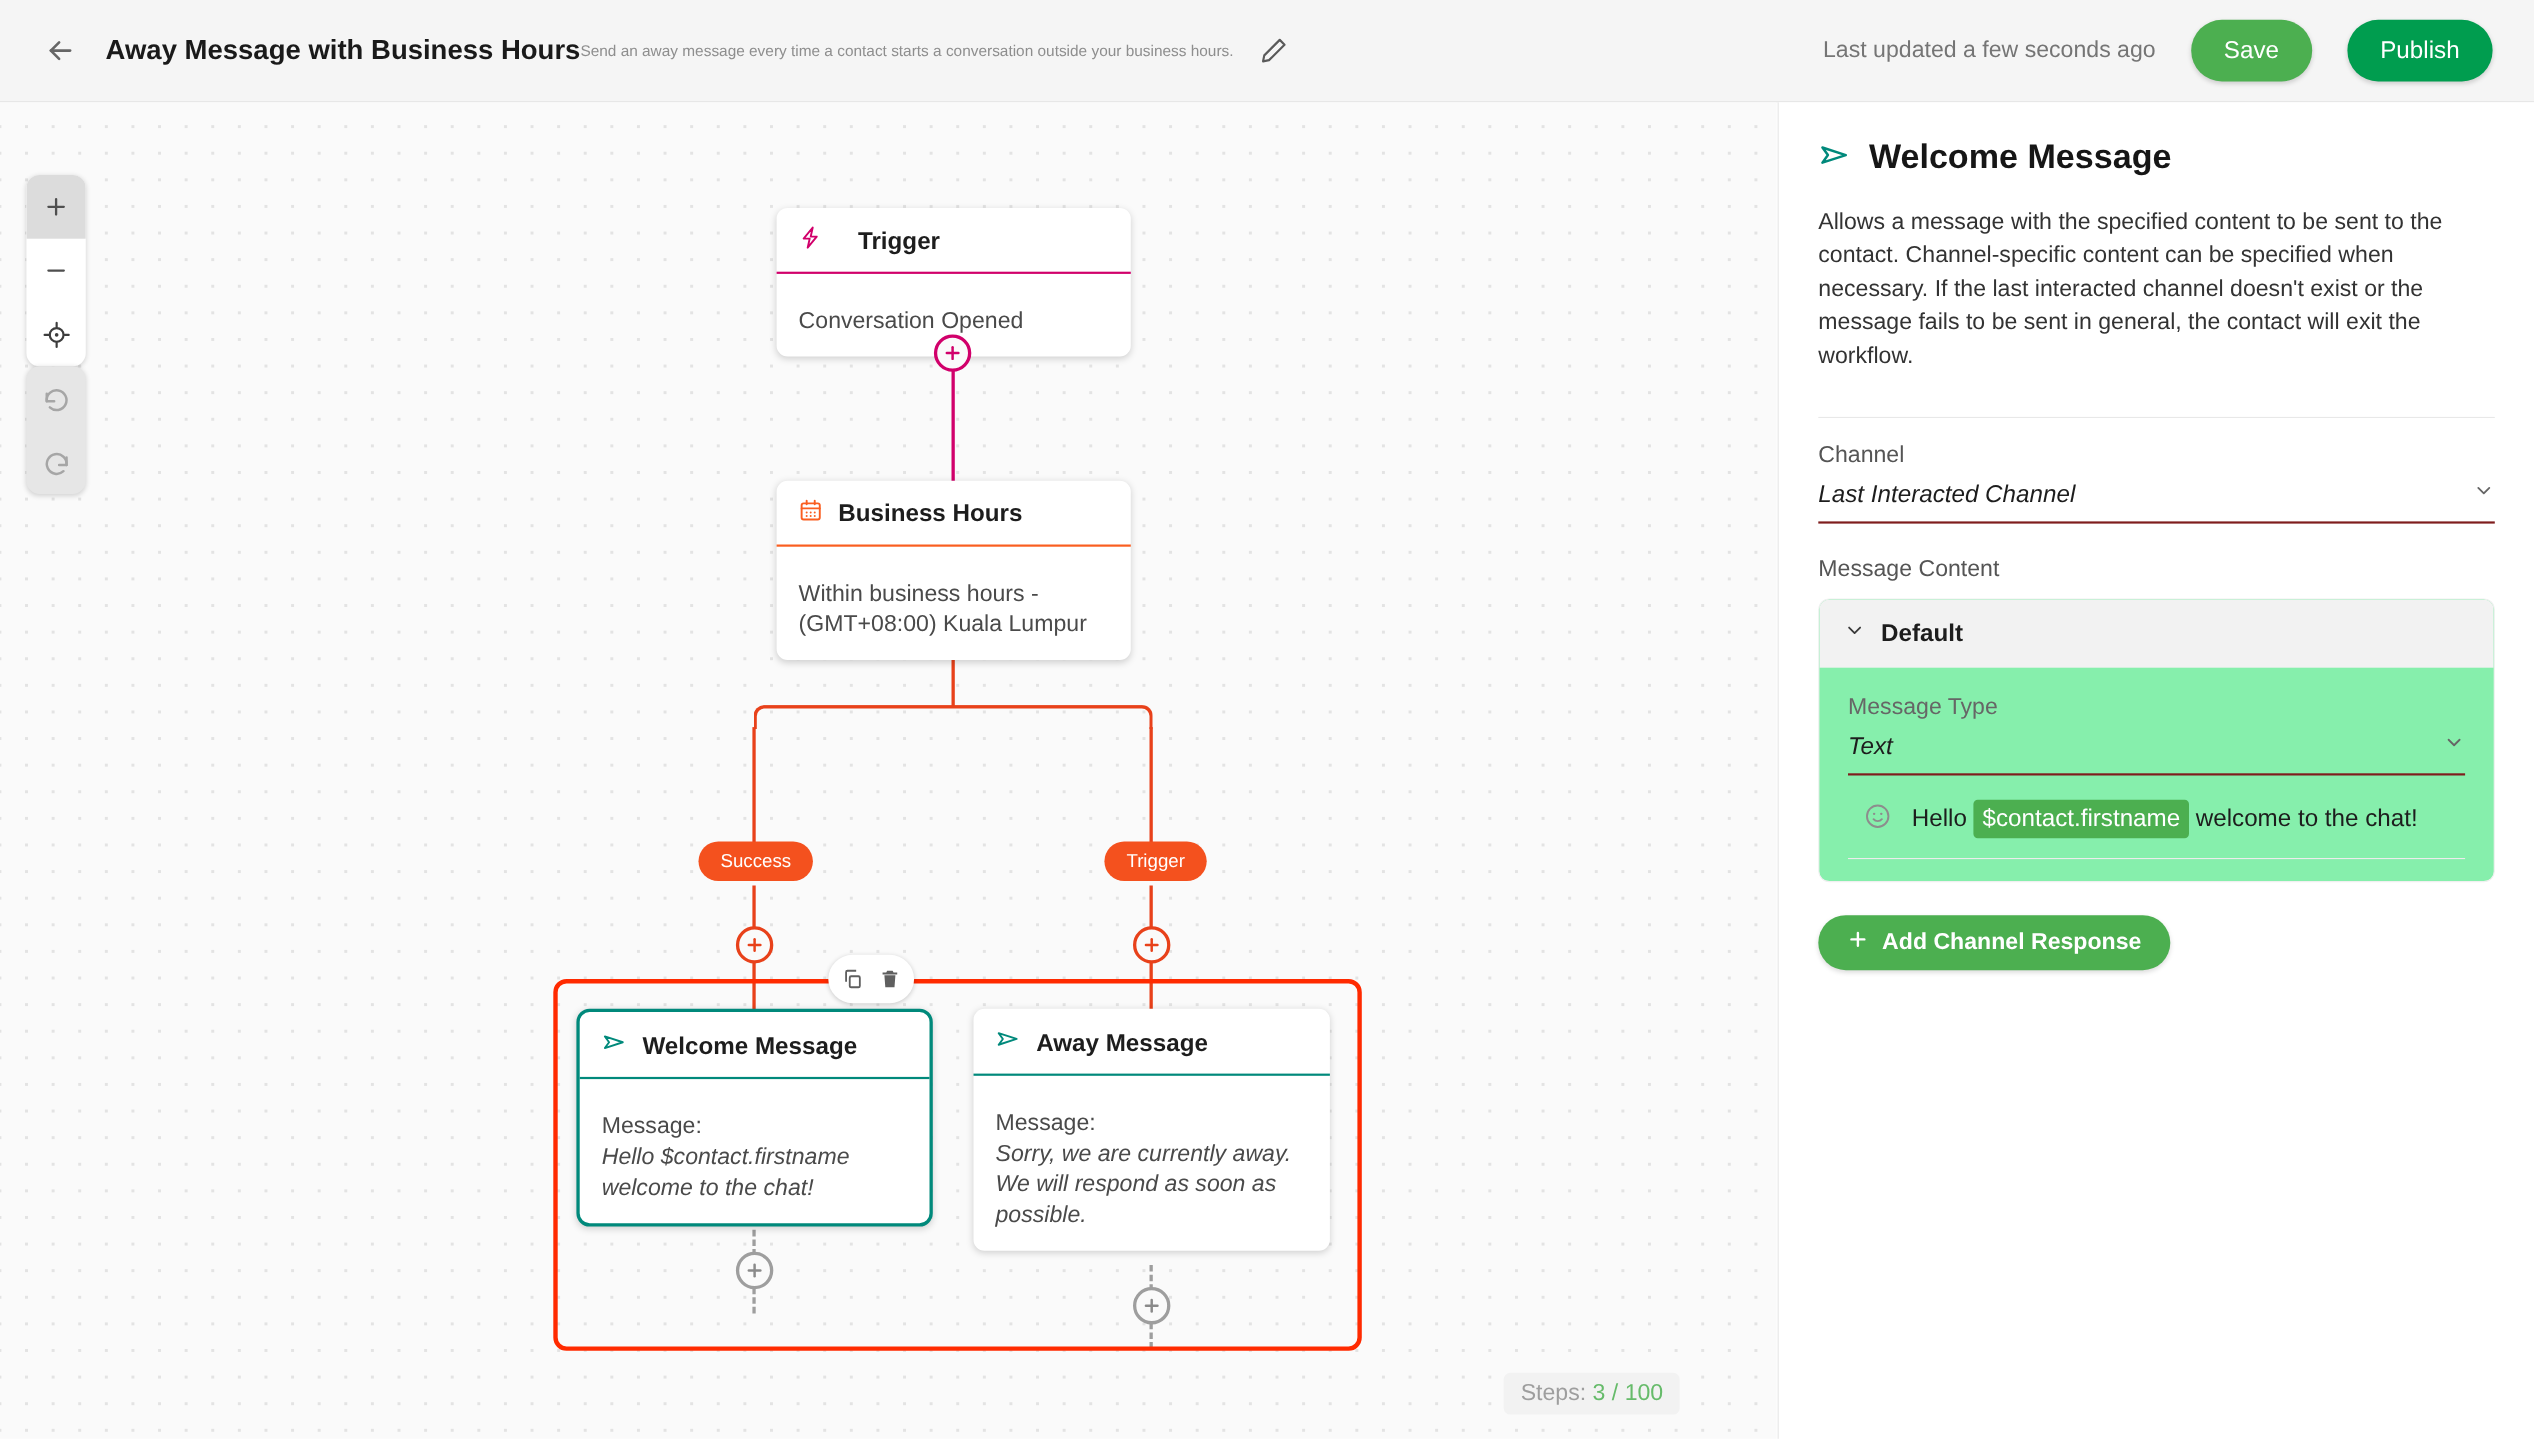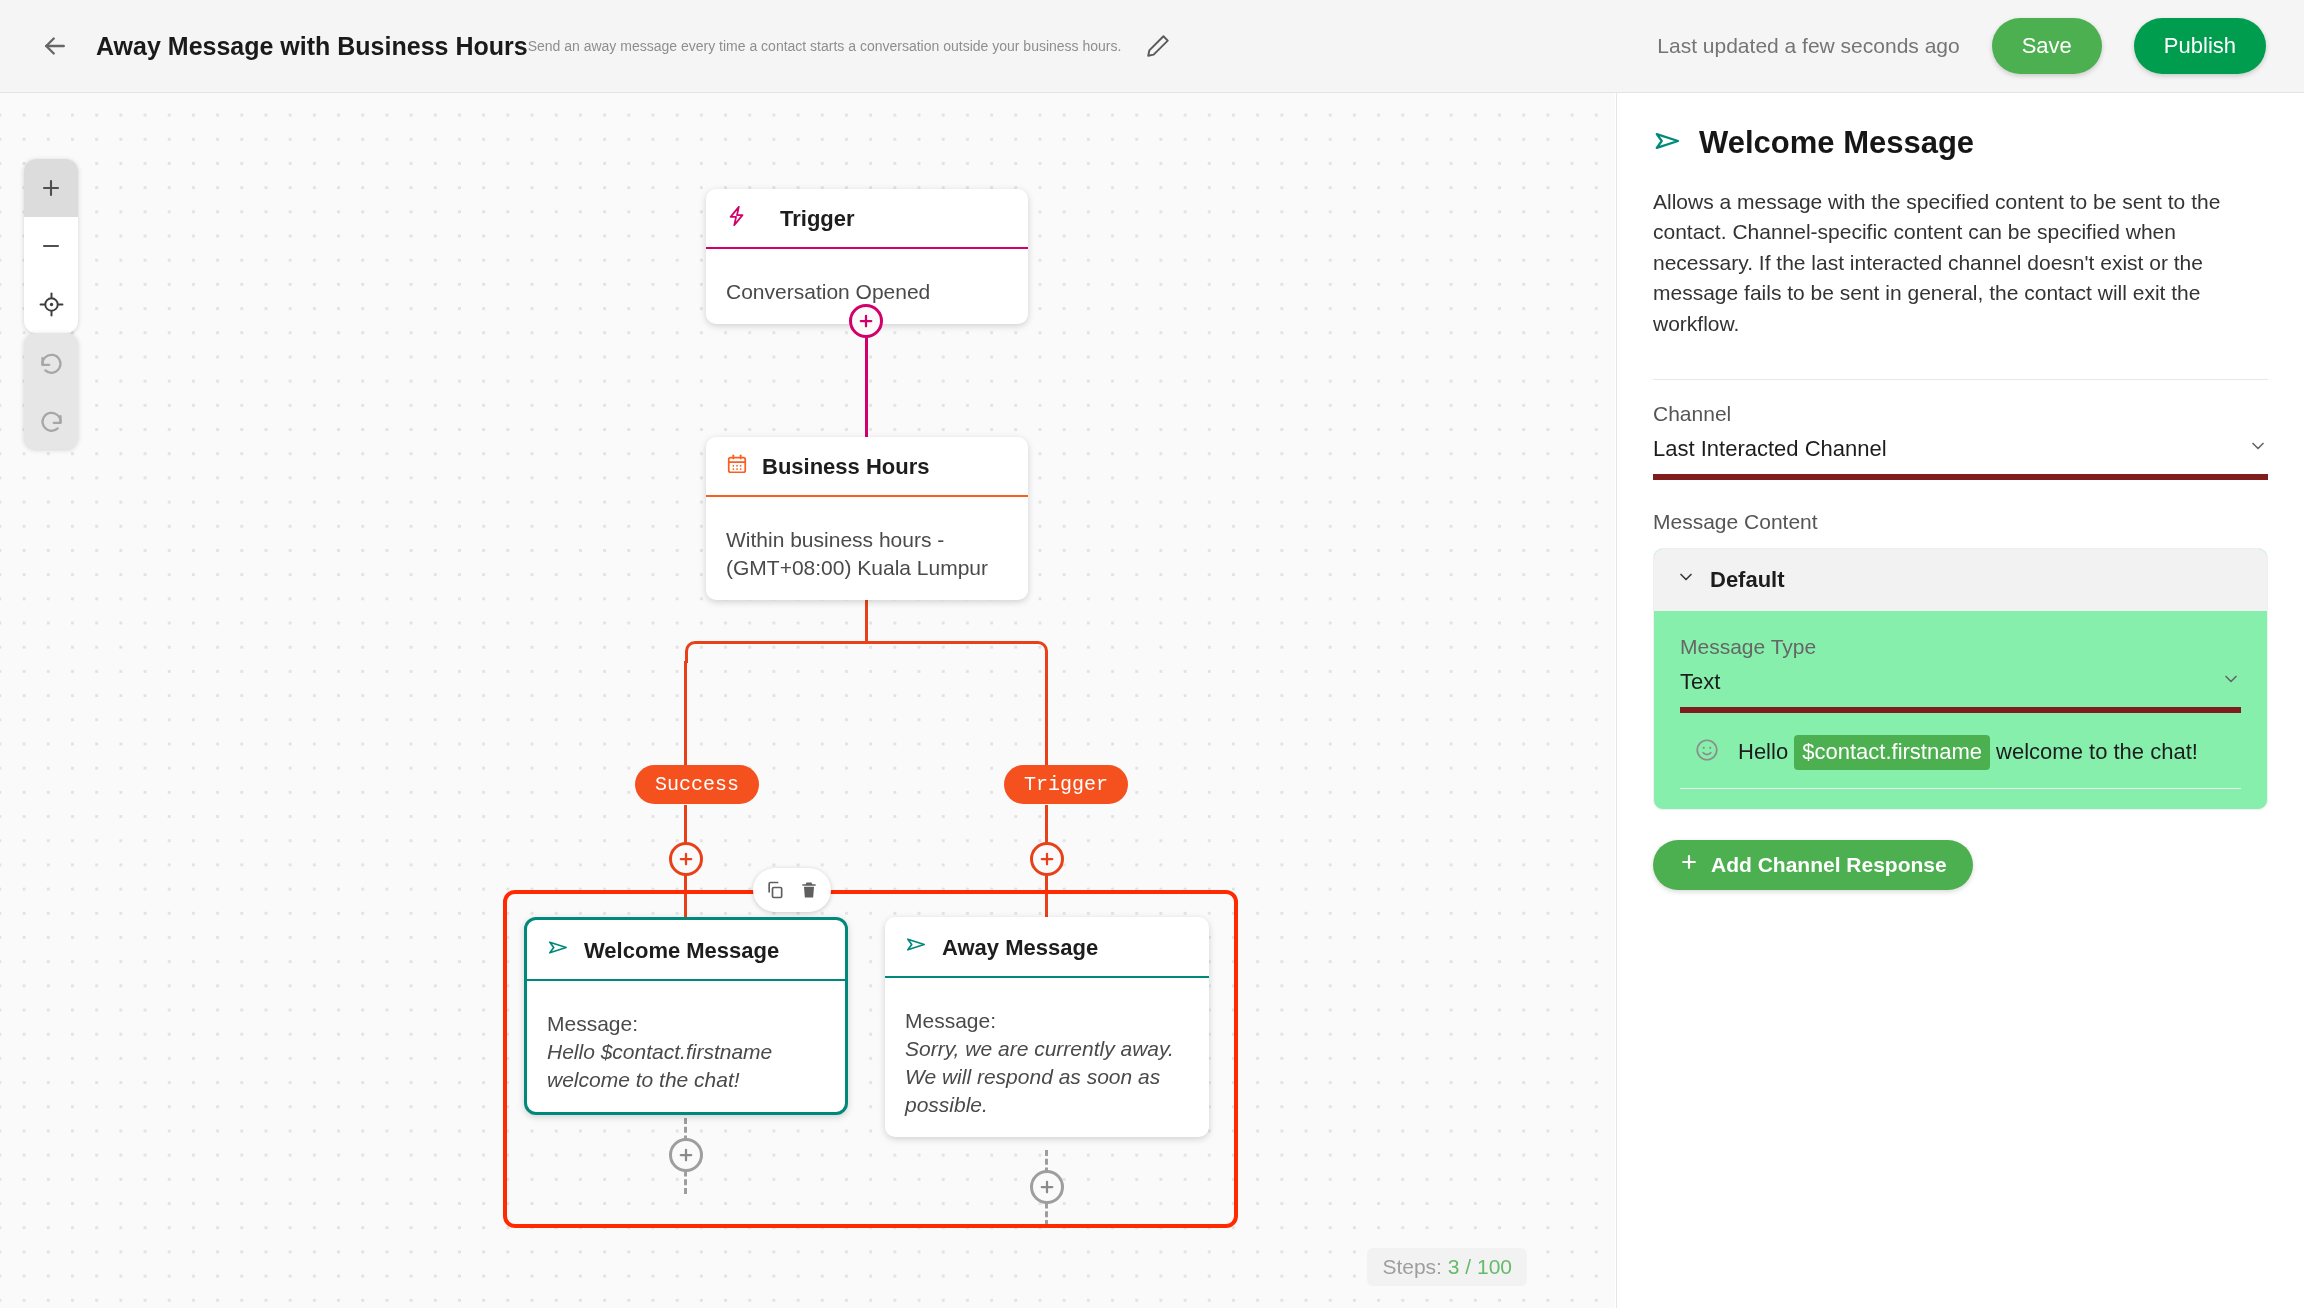--- a/index.html
+++ b/index.html
@@ -141,21 +141,21 @@
     cursor: pointer;
   }
   .plus-crimson { border: 3px solid #d1006b; }
   .plus-orange  { border: 3px solid #e8411a; }
   .plus-grey    { border: 3px solid #9e9e9e; background: #fafafa; }
 
   .branch-badge {
     position: absolute; z-index: 8;
     background: #f4511e; color: #fff;
     border-radius: 22px; padding: 8px 20px;
-    font-size: 20px; white-space: nowrap; cursor: pointer; font-family: Liberation Mono, monospace;
+    font-size: 17px; white-space: nowrap; cursor: pointer;
   }
 
   #selection-rect {
     position: absolute; left: 503px; top: 797px;
     width: 735px; height: 338px;
     border: 4px solid #ff2a00; border-radius: 12px;
     z-index: 4; pointer-events: none;
   }
 
   #node-toolbar {
@@ -184,22 +184,23 @@
   #panel-desc {
     font-size: 21px; color: #333; line-height: 1.45;
     padding-bottom: 40px; border-bottom: 1px solid #e8e8e8;
   }
   .field-label {
     font-size: 21px; color: #555; margin-top: 22px; margin-bottom: 10px;
   }
   .select-row {
     display: flex; align-items: center; justify-content: space-between;
     font-size: 22px; color: #1d1d1d;
-    padding-bottom: 12px; border-bottom: 6px solid #7f1d1d;
-    cursor: pointer;
+    padding-bottom: 12px; border-bottom: 2px solid #7f1d1d;
+    cursor: pointer;
+    font-style: italic;
   }
   #message-content-label {
     font-size: 21px; color: #555; margin-top: 30px; margin-bottom: 14px;
   }
   #message-content-card {
     border-radius: 10px; overflow: hidden;
     background: #86efac; border: 1px solid #f0f0f0;
   }
   #default-header {
     background: #f2f2f2; padding: 18px 22px;

